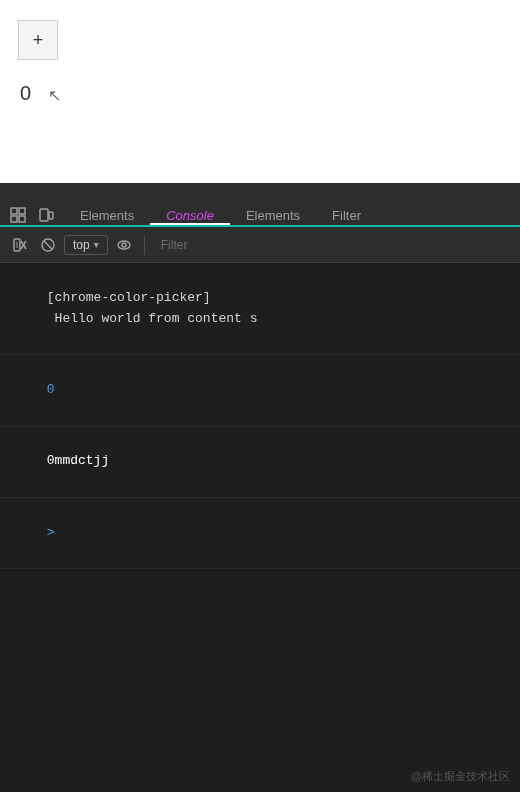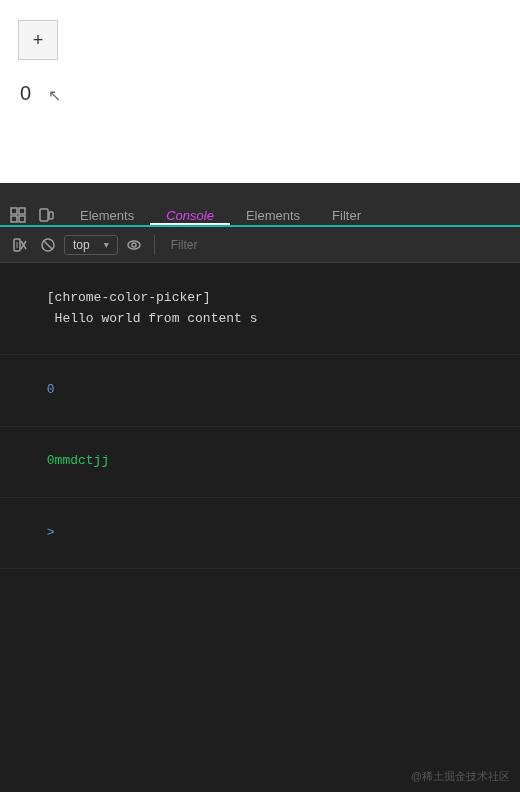--- a/index.html
+++ b/index.html
@@ -133,21 +133,21 @@
       justify-content: center;
       color: #9e9e9e;
       font-size: 14px;
       cursor: pointer;
       border-radius: 3px;
     }
 
     .toolbar-context {
       display: flex;
       align-items: center;
-      gap: 14px;
+      gap: 4px;
       padding: 2px 8px;
       background: #2d2d2d;
       border: 1px solid #555;
       border-radius: 3px;
       cursor: pointer;
       color: #cccccc;
       font-size: 12px;
     }
 
     .toolbar-context .chevron {
@@ -195,21 +195,21 @@
 
     .console-line.log-message {
       color: #d4d4d4;
     }
 
     .console-line.log-number-blue {
       color: #569cd6;
     }
 
     .console-line.log-string {
-      color: #22c55e;
+      color: #ffffff;
     }
 
     .console-line.prompt {
       color: #569cd6;
       background: #1e1e1e;
     }
 
     
     .watermark {
       position: absolute;

